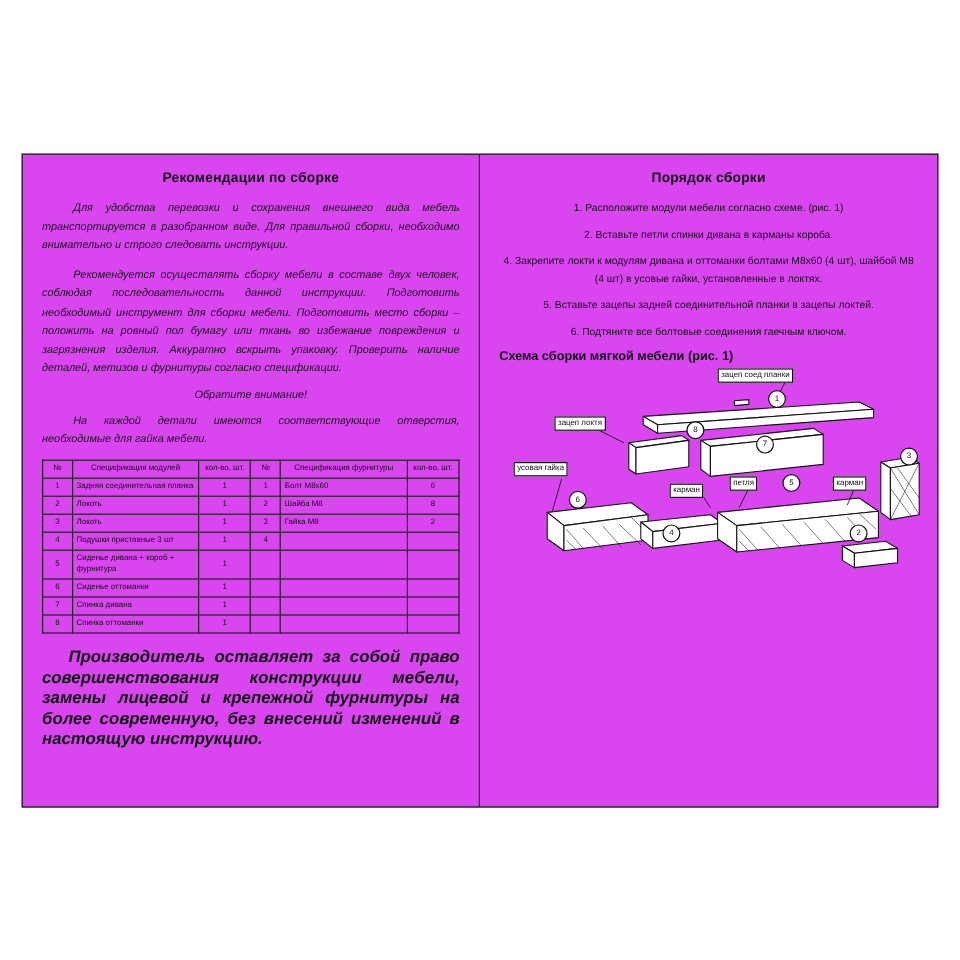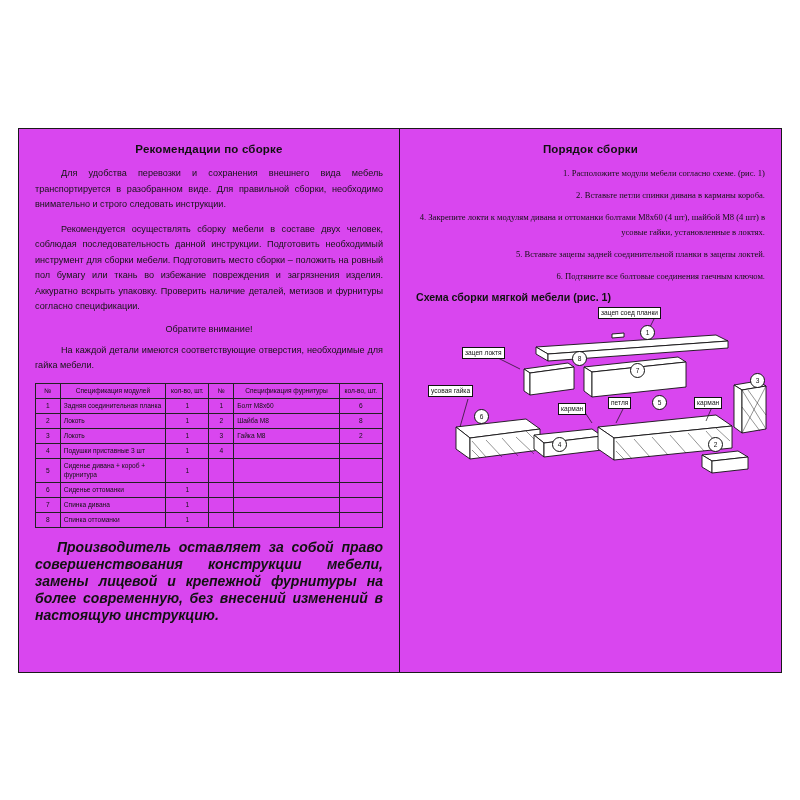--- a/index.html
+++ b/index.html
@@ -47,24 +47,26 @@
     margin-bottom: 11px;
     letter-spacing: 0.2px;
   }
   p.para {
     margin: 0 0 9px 0;
     font-size: 9.1px;
     line-height: 15.5px;
     color: #141414;
     text-align: justify;
     text-indent: 26px;
+    font-style: italic;
   }
   .attention {
     text-align: center;
     font-size: 9.1px;
+    font-style: italic;
     color: #141414;
     margin: 0 0 9px 0;
   }
   table.spec {
     border-collapse: collapse;
     width: 100%;
     margin-top: 2px;
     table-layout: fixed;
   }
   table.spec td, table.spec th {
@@ -91,22 +93,21 @@
     line-height: 17px;
     color: #111;
     text-align: justify;
     text-indent: 22px;
   }
   .step {
     font-size: 8.6px;
     line-height: 15px;
     color: #111;
     margin-bottom: 7px;
-    text-align: right;
-    font-family: Liberation Serif, serif;
+    text-align: center;
   }
   .step.italic-note {
     font-style: italic;
     color: #111;
   }
   .scheme-title {
     font-weight: bold;
     font-size: 10.6px;
     color: #111;
     margin: 6px 0 4px 0;

